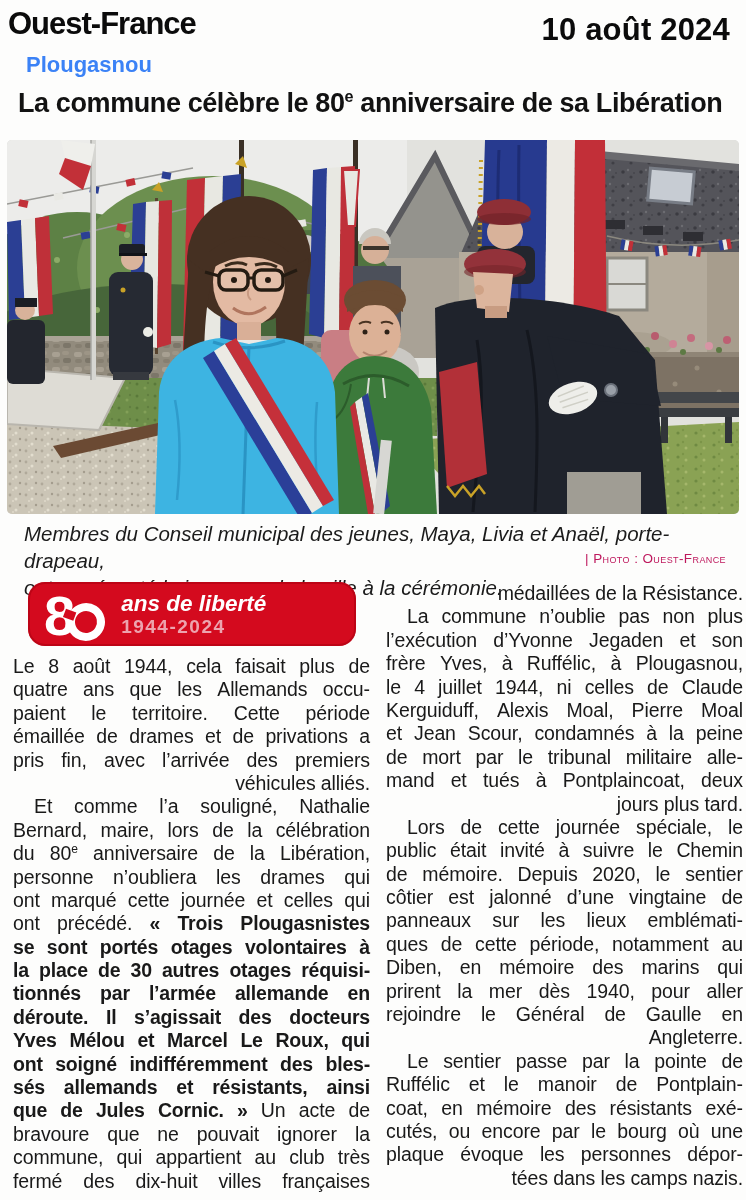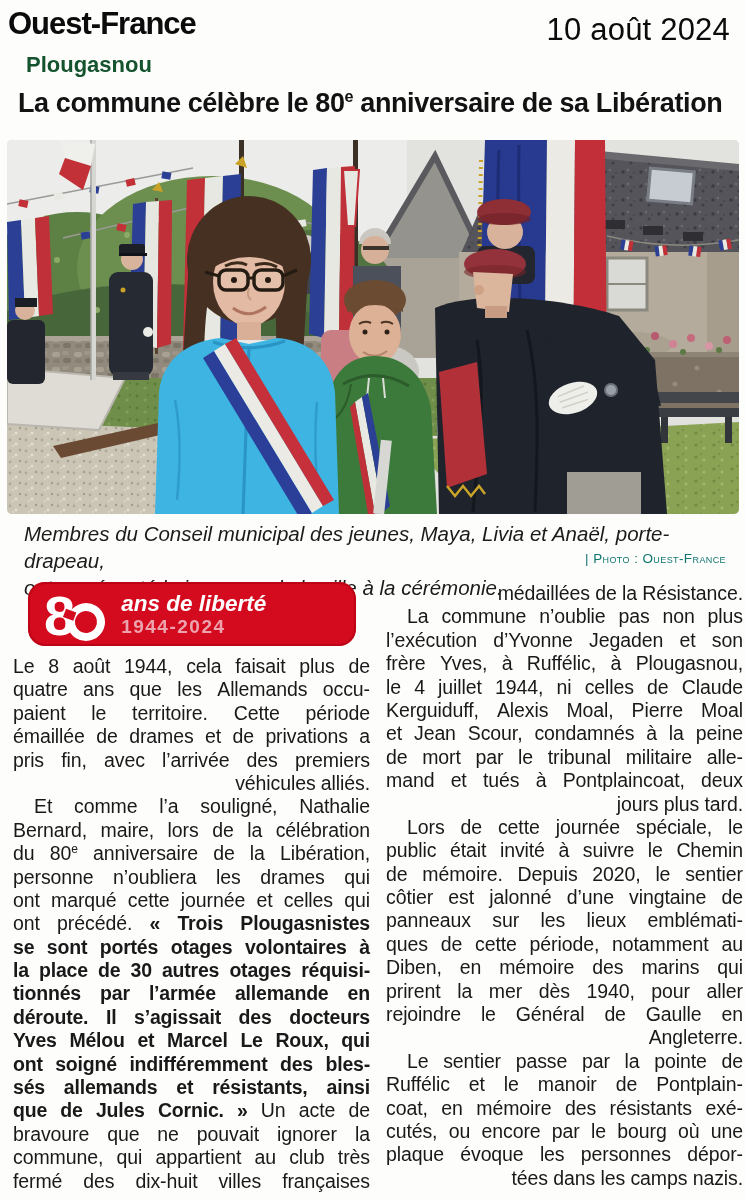--- a/index.html
+++ b/index.html
@@ -1,28 +1,28 @@
 <!DOCTYPE html>
 <html><head>
 <meta charset="utf-8">
 <style>
   html,body{margin:0;padding:0;background:#e9e9e7;}
   .page{position:relative;width:746px;height:1200px;margin:0 auto;background:#fdfdfc;
         font-family:"Liberation Sans",sans-serif;color:#161616;overflow:hidden;}
   .masthead{position:absolute;left:8px;top:6px;font-size:31px;font-weight:700;letter-spacing:-1px;color:#0b0b0b;}
-  .date{position:absolute;right:16px;top:12px;font-size:31px;font-weight:400;letter-spacing:0.2px;color:#0b0b0b;}
-  .section{position:absolute;left:26px;top:52px;font-size:22px;font-weight:700;color:#14532d;}
+  .date{position:absolute;right:16px;top:12px;font-size:31px;font-weight:700;letter-spacing:0.2px;color:#0b0b0b;}
+  .section{position:absolute;left:26px;top:52px;font-size:22px;font-weight:700;color:#3b82f6;}
   .headline{position:absolute;left:18px;top:88px;margin:0;width:712px;font-size:27px;font-weight:700;
             letter-spacing:-0.4px;color:#121212;}
   .headline sup{font-size:0.6em;vertical-align:super;line-height:0;}
   .photo-wrap{position:absolute;left:7px;top:140px;width:732px;height:374px;border-radius:5px;overflow:hidden;background:#dcdcd8;}
   .photo-wrap svg{display:block;}
   .caption{position:absolute;left:24px;top:520px;width:705px;font-style:italic;font-size:20.5px;
            line-height:27px;color:#1b1b1b;}
-  .credit{position:absolute;right:20px;top:551px;font-size:13.5px;color:#0f766e;font-style:normal;
+  .credit{position:absolute;right:20px;top:551px;font-size:13.5px;color:#be185d;font-style:normal;
           font-variant:small-caps;letter-spacing:0.4px;}
   .badge{position:absolute;left:28px;top:582px;width:328px;height:64px;border-radius:17px;
          background:#d40a1e;display:flex;align-items:center;box-shadow:inset 0 0 0 2px rgba(170,0,16,0.55);}
   .blogo{display:flex;align-items:flex-end;margin-left:16px;height:56px;}
   .b8{font-size:56px;line-height:52px;font-weight:700;color:#ffffff;letter-spacing:-2px;}
   .b0{position:relative;display:inline-block;width:22px;height:22px;border:8px solid #ffffff;
       border-radius:50%;margin-left:-6px;margin-bottom:1px;transform:rotate(-12deg);}
   .b0::after{content:'';position:absolute;width:11px;height:9px;background:#d40a1e;left:-9px;top:-4px;transform:rotate(32deg);}
   .btxt{margin-left:16px;}
   .bt1{font-size:22.5px;font-weight:700;color:#ffffff;line-height:25px;font-style:italic;}

